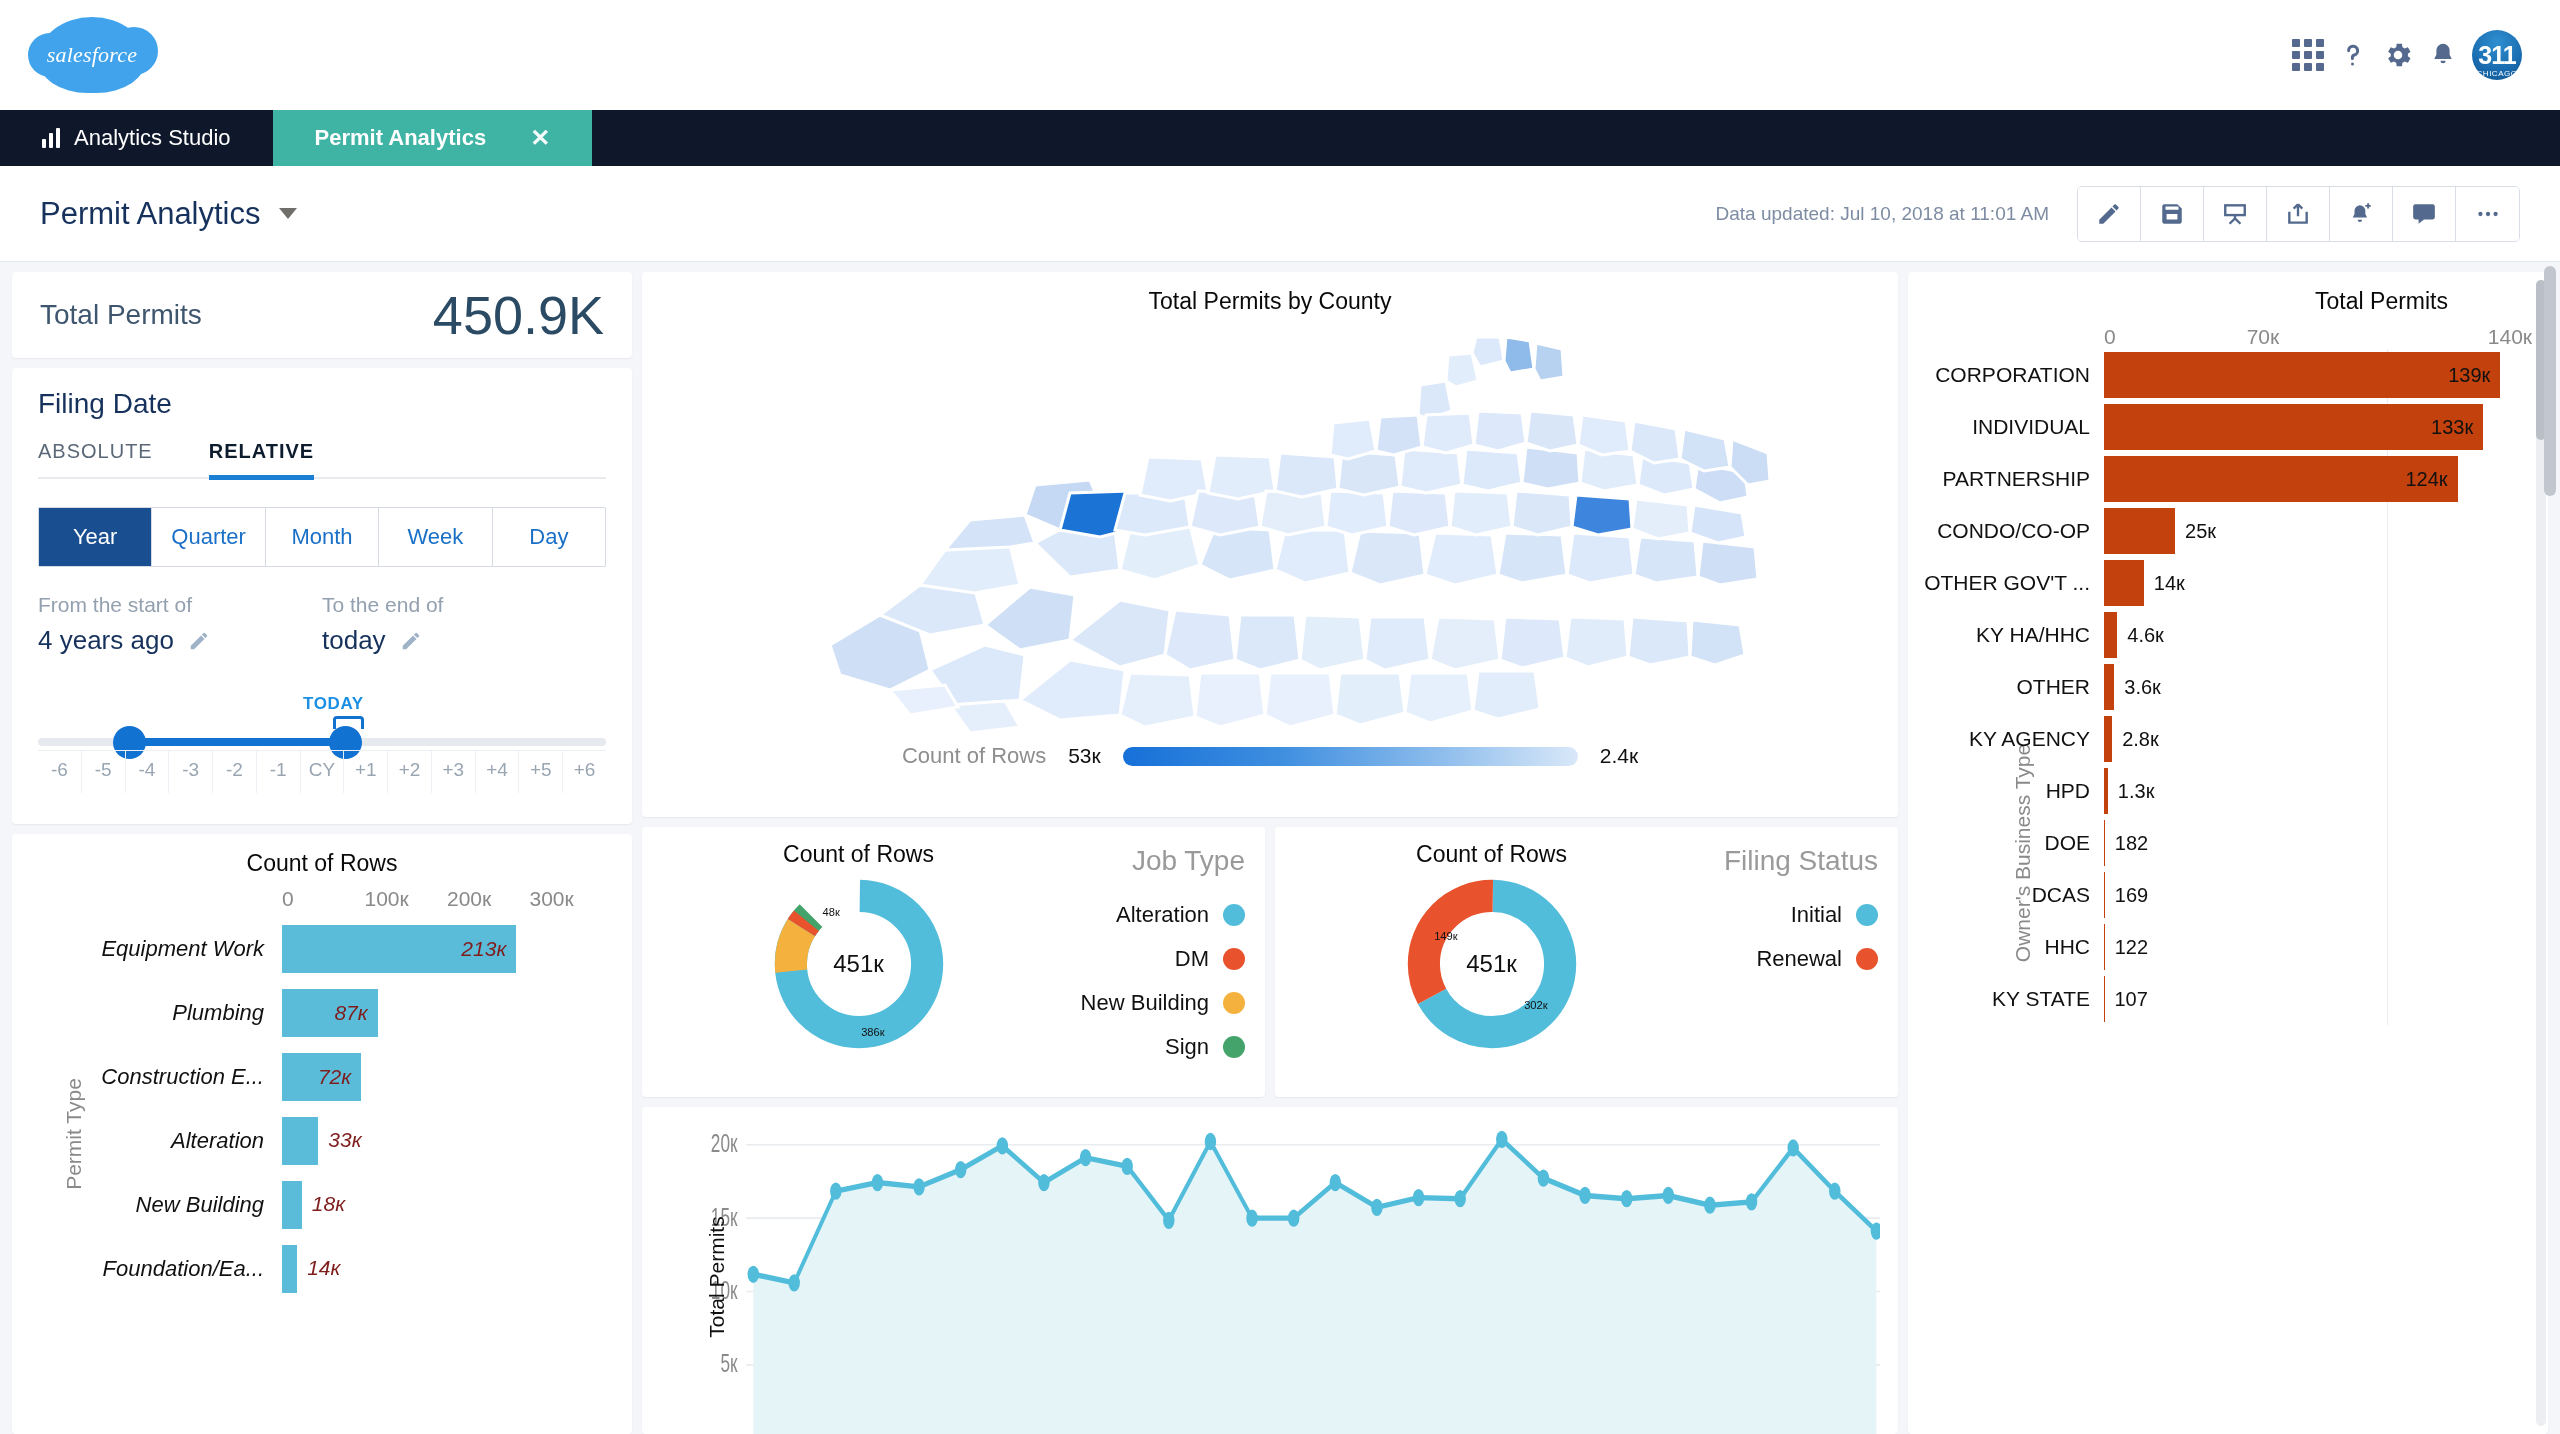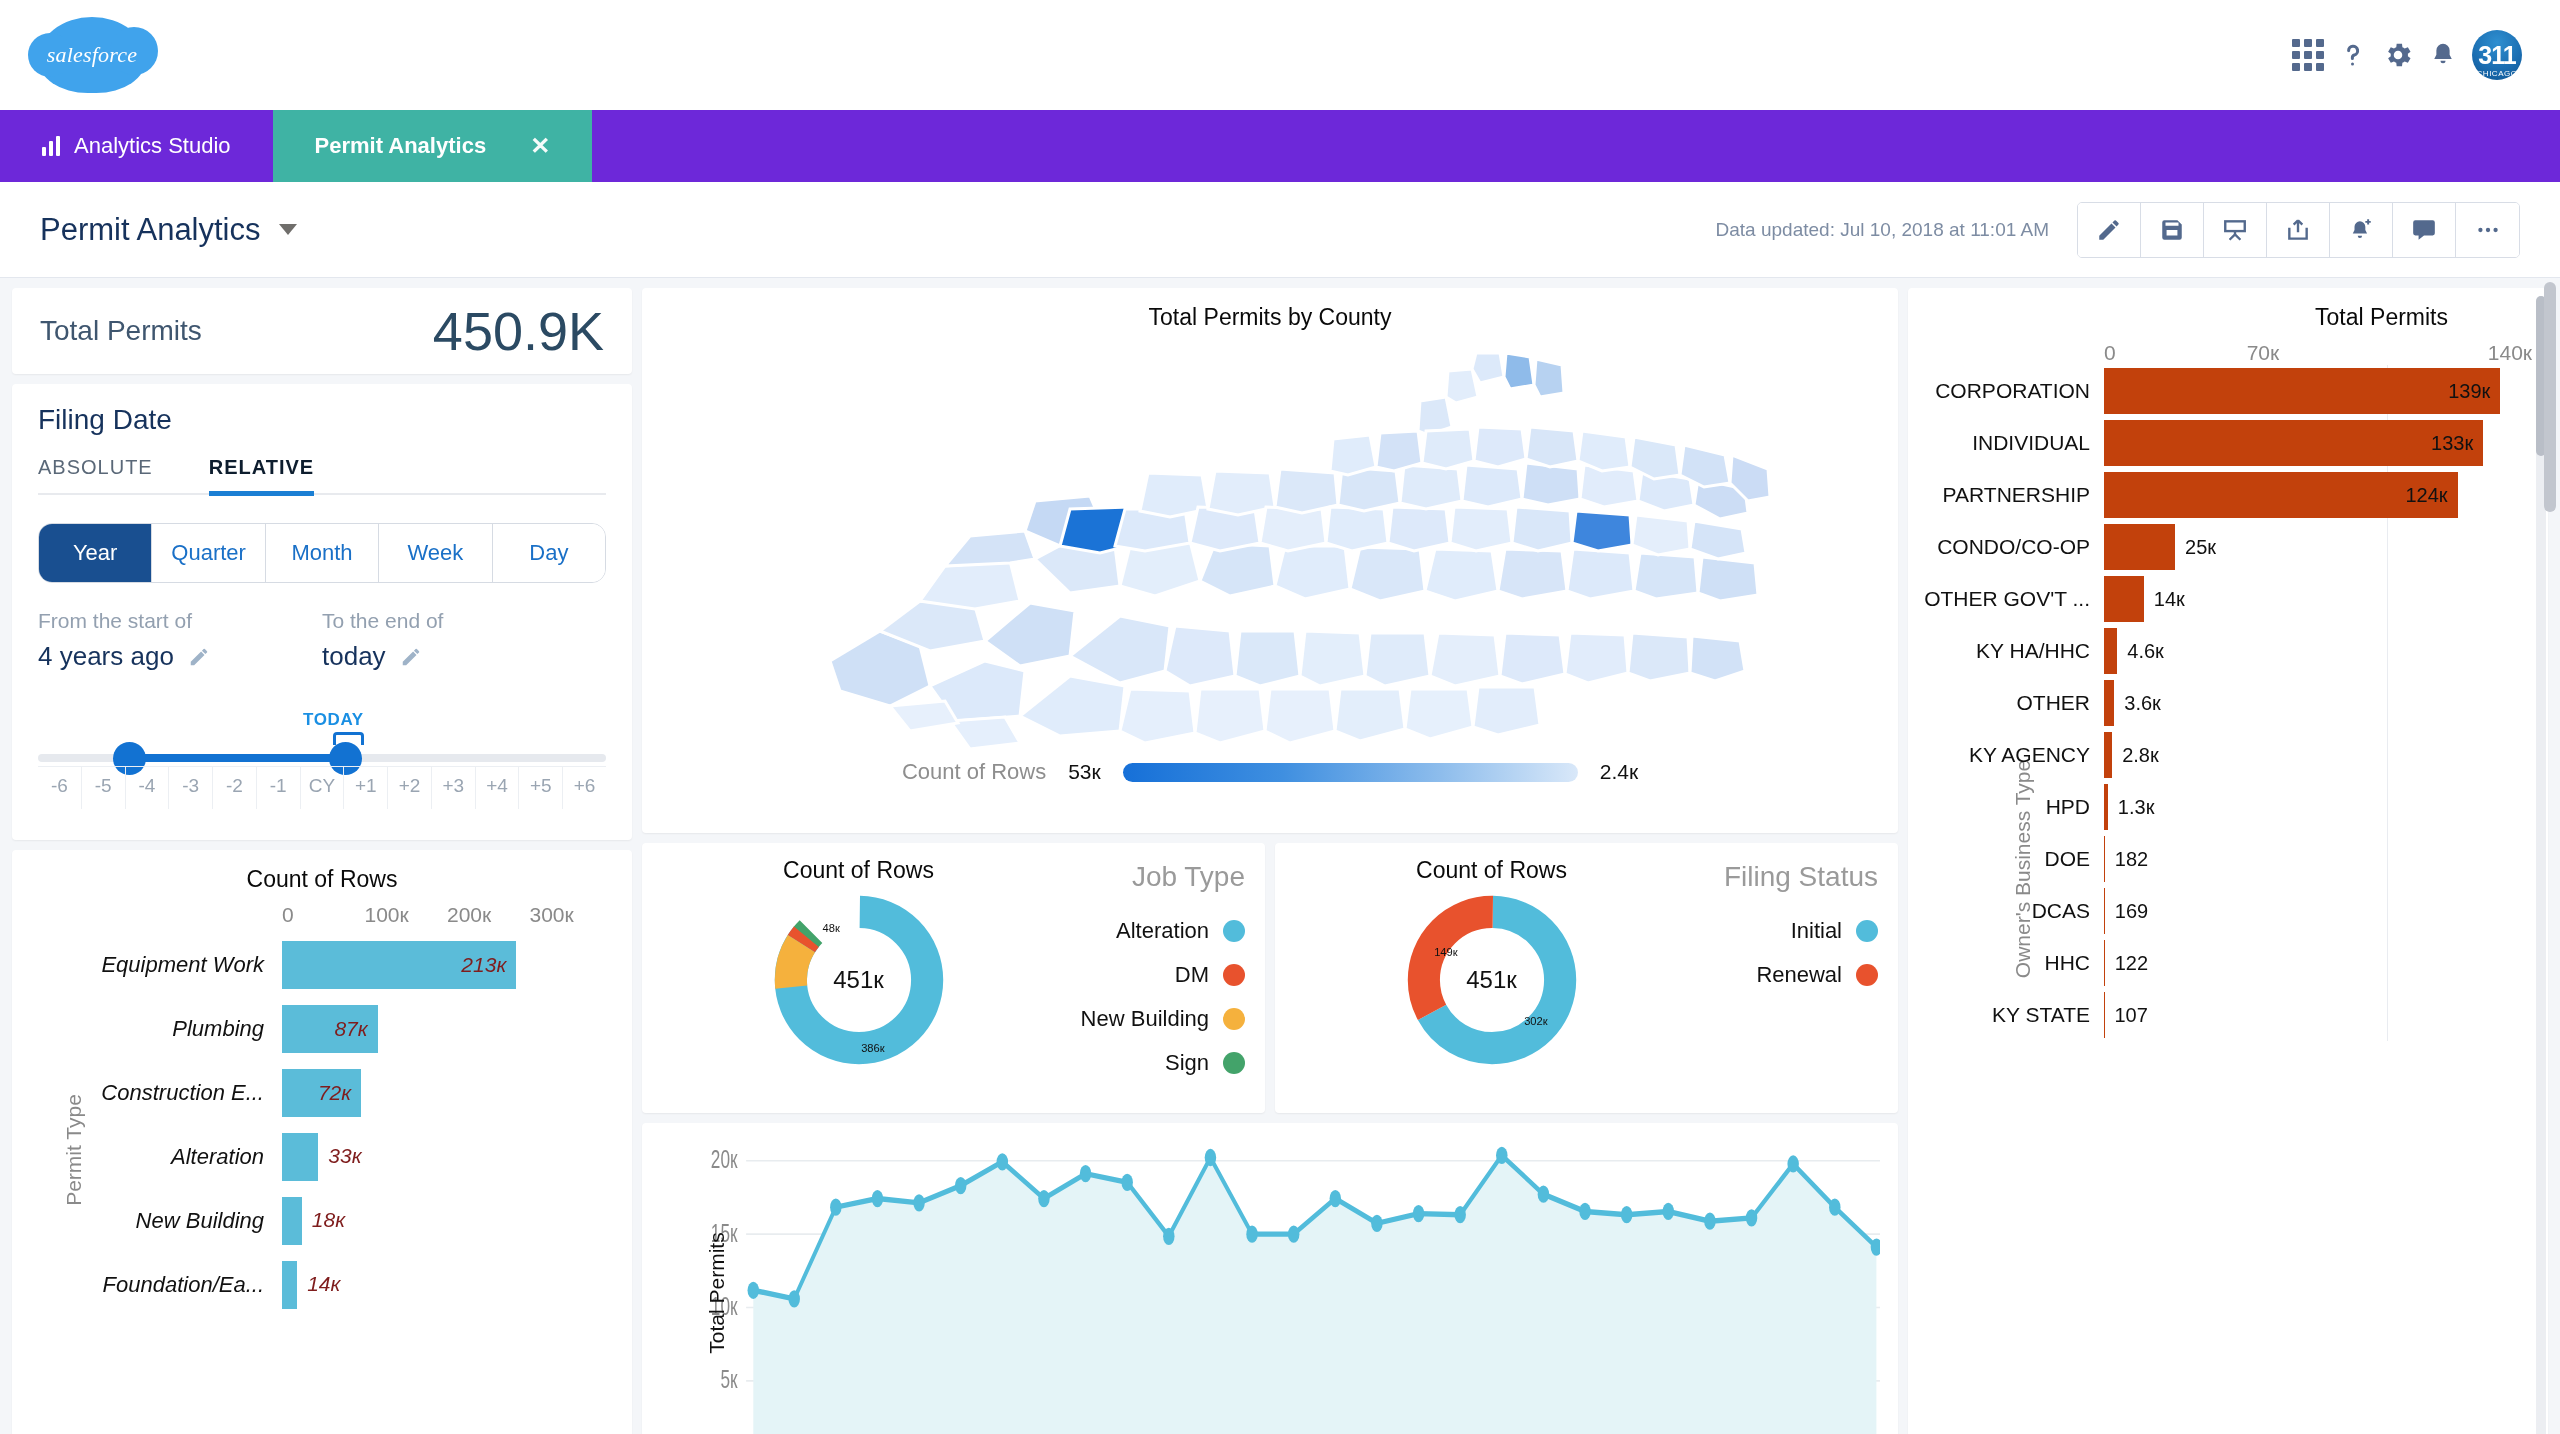--- a/index.html
+++ b/index.html
@@ -52,21 +52,21 @@
     color: #fff; display: flex; align-items: center; justify-content: center;
     font-weight: bold; font-size: 25px; letter-spacing: -1px;
     position: relative; overflow: hidden; cursor: pointer;
   }
   .avatar-311 .av-sub {
     position: absolute; bottom: 2px; left: 0; right: 0;
     font-size: 8px; text-align: center; letter-spacing: .5px; font-weight: normal;
   }
 
   
-  .tab-bar { height: 72px; background: #6d28d9; display: flex; align-items: stretch; }
+  .tab-bar { height: 56px; background: #0f172a; display: flex; align-items: stretch; }
   .tab {
     display: flex; align-items: center; gap: 14px;
     padding: 0 42px; color: #ffffff; font-size: 22px; cursor: pointer;
   }
   .tab.active { background: #3fb3a4; font-weight: bold; }
   .bars-icon { display: flex; align-items: flex-end; gap: 3px; height: 20px; }
   .bars-icon i { width: 4px; background: #fff; display: block; border-radius: 1px; }
   .tab-close { margin-left: 30px; font-size: 24px; opacity: .95; }
 
   
@@ -106,21 +106,21 @@
   .kpi-label { font-size: 28px; color: #3f566f; }
   .kpi-value { margin-left: auto; font-size: 54px; color: #2b4a63; font-weight: 300; }
 
   
   .filing { padding: 20px 26px 14px 26px; }
   .filing h3 { font-size: 28px; font-weight: normal; color: #16325c; margin-bottom: 20px; }
   .fd-tabs { display: flex; gap: 56px; border-bottom: 2px solid #e8eaee; }
   .fd-tab { font-size: 20px; color: #5a6878; letter-spacing: 1px; padding-bottom: 12px; cursor: pointer; }
   .fd-tab.active { color: #0d1d2e; font-weight: bold; border-bottom: 5px solid #1b7fd4; margin-bottom: -3px; }
 
-  .seg-group { display: flex; margin-top: 28px; border: 1px solid #d6dbe3; border-radius: 14px; overflow: hidden; }
+  .seg-group { display: flex; margin-top: 28px; border: 1px solid #d6dbe3; border-radius: 1px; overflow: hidden; }
   .seg {
     flex: 1; height: 58px; display: flex; align-items: center; justify-content: center;
     font-size: 22px; color: #1a70c7; background: #fff; border-right: 1px solid #d6dbe3; cursor: pointer;
   }
   .seg:last-child { border-right: none; }
   .seg.active { background: #194f90; color: #fff; }
 
   .range-row { display: flex; margin-top: 26px; }
   .range-col { flex: 1; }
   .range-lbl { font-size: 21px; color: #93a0b0; }

